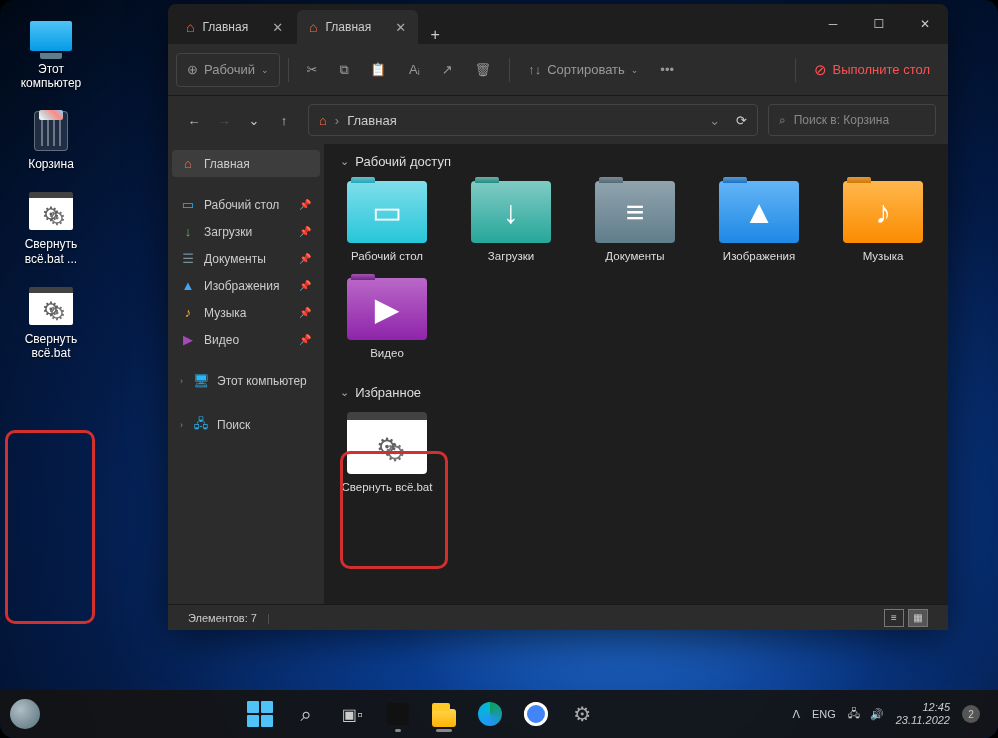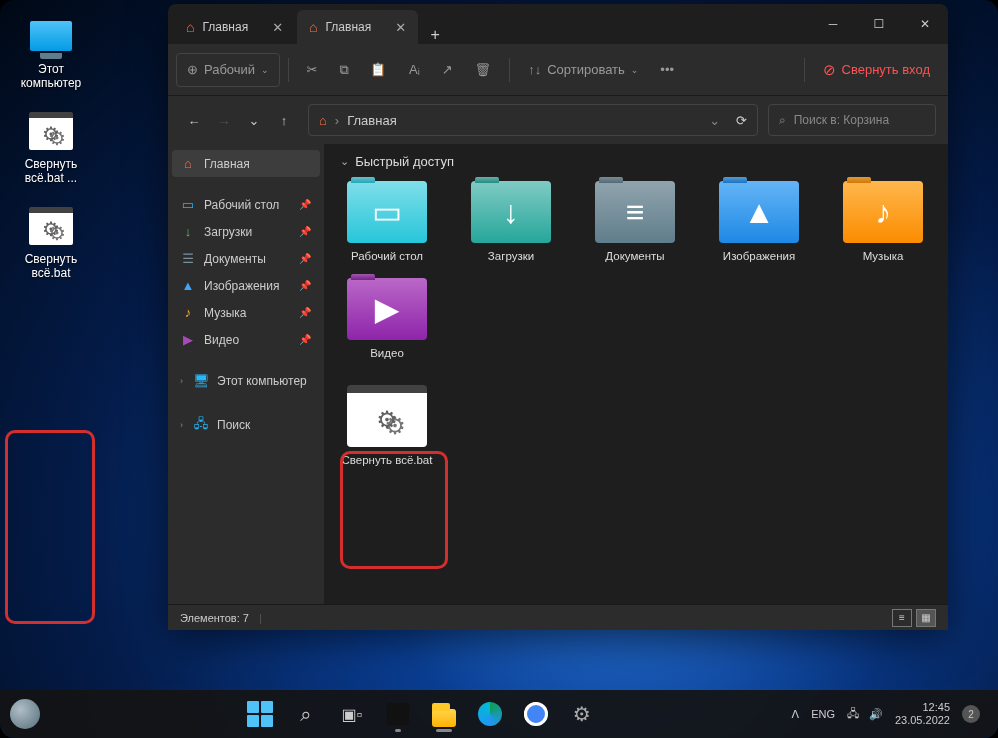--- a/index.html
+++ b/index.html
@@ -77,48 +77,54 @@
 .file .fname { color: #ddd; font-size: 11.5px; line-height: 1.3; }
 .fic.desk { background: linear-gradient(#80deea,#26c6da); }
 .fic.dl { background: linear-gradient(#80cbc4,#26a69a); }
 .fic.doc { background: linear-gradient(#90a4ae,#607d8b); }
 .fic.img { background: linear-gradient(#64b5f6,#1e88e5); }
 .fic.mus { background: linear-gradient(#ffb74d,#fb8c00); }
 .fic.vid { background: linear-gradient(#ba68c8,#8e24aa); }
 .fic.bat { background: #fff; border-top: 8px solid #424242; }
 .fic.bat::after { content: '⚙'; color: #616161; font-size: 24px; text-shadow: 8px 6px 0 #757575; }
 .fic .tab-hint { position: absolute; top: -4px; left: 4px; width: 24px; height: 6px; background: inherit; border-radius: 2px 2px 0 0; filter: brightness(0.85); }
-.status { height: 26px; background: #2c2c2c; border-top: 1px solid #1a1a1a; display: flex; align-items: center; padding: 0 12px; color: #ccc; font-size: 11px; gap: 10px; }
+.status { height: 26px; background: #2c2c2c; border-top: 1px solid #1a1a1a; display: flex; align-items: center; padding: 0 20px; color: #ccc; font-size: 11px; gap: 10px; }
 .status .vbtns { margin-left: auto; display: flex; gap: 4px; }
 .status .vb { width: 20px; height: 18px; border: 1px solid #777; display:flex; align-items:center; justify-content:center; font-size:10px; }
 .taskbar { position: absolute; bottom: 0; left: 0; right: 0; height: 48px; background: rgba(20,20,20,0.92); backdrop-filter: blur(20px); display: flex; align-items: center; border-radius: 0 0 14px 14px; }
 .tb-left { width: 50px; display:flex; justify-content:center; }
 .widget-i { width: 30px; height:30px; border-radius:50%; background: radial-gradient(circle at 35% 35%, #b0bec5, #546e7a); }
 .tb-center { flex:1; display:flex; justify-content:center; gap: 6px; }
 .tbi { width: 40px; height: 40px; display:flex; align-items:center; justify-content:center; border-radius:4px; position:relative; }
 .tbi.active::after { content:''; position:absolute; bottom:2px; left:50%; transform:translateX(-50%); width:16px; height:3px; background:#888; border-radius:2px; }
 .tbi.open::after { content:''; position:absolute; bottom:2px; left:50%; transform:translateX(-50%); width:6px; height:3px; background:#888; border-radius:2px; }
 .start-i { width:26px; height:26px; display:grid; grid-template:1fr 1fr/1fr 1fr; gap:2px; }
 .start-i span { background:#4fc3f7; border-radius:1px; }
 .tb-right { display:flex; align-items:center; gap:12px; padding-right:18px; color:#ccc; font-size:11px; }
-.clock { text-align:right; line-height:1.2; }
+.clock { text-align:right; line-height:1.2;font-style:italic; }
 .tray-g { display:flex; gap:10px; align-items:center; }
 .note-badge { width:18px; height:18px; border-radius:50%; background:#555; display:flex; align-items:center; justify-content:center; font-size:10px; }
 </style>
 </head>
 <body>
 
 <div class="desktop">
   <div class="desktop-icons">
     <div class="di">
       <div class="ico">
           <div class="monitor-ico"></div>
         </div>
       <div class="lbl" style="white-space:pre-line">Этот
 компьютер</div>
+    </div>
+    <div class="di">
+      <div class="ico">
+          <div class="bin-ico"></div>
+        </div>
+      <div class="lbl">Корзина</div>
     </div>
     <div class="di">
       <div class="ico">
           <div class="bat-ico"></div>
         </div>
       <div class="lbl" style="white-space:pre-line">Свернуть
 всё.bat ...</div>
     </div>
     <div class="di">
       <div class="ico">
@@ -183,21 +189,21 @@
         <span>↑↓</span>
         <span>Сортировать</span>
         <span class="chev">⌄</span>
       </div>
       <div class="tbtn">
           <span>•••</span>
         </div>
       <div class="tspacer"></div>
       <div class="tsep"></div>
       <div class="login">
-          <span>Свернуть вход</span>
+          <span>Выполните стол</span>
         </div>
     </div>
 
     <div class="addrbar">
       <div class="navbtns">
         <div class="nb">←</div>
         <div class="nb dis">→</div>
         <div class="nb">⌄</div>
         <div class="nb">↑</div>
       </div>
@@ -260,21 +266,21 @@
         <div class="ssep"></div>
         <div class="si">
             <span class="exp">›</span>
             <span class="ic" style="color:#29b6f6">🖧</span>
             <span>Поиск</span>
           </div>
       </div>
 
       <div class="content">
         <div class="sect-h">
-            <span>Быстрый доступ</span>
+            <span>Рабочий доступ</span>
           </div>
         <div class="grid">
           <div class="file">
               <div class="fic desk"><div class="tab-hint"></div>▭</div>
               <div class="fname">Рабочий стол</div>
             </div>
           <div class="file">
               <div class="fic dl"><div class="tab-hint"></div>↓</div>
               <div class="fname">Загрузки</div>
             </div>
@@ -288,20 +294,23 @@
             </div>
           <div class="file">
               <div class="fic mus"><div class="tab-hint"></div>♪</div>
               <div class="fname">Музыка</div>
             </div>
           <div class="file">
               <div class="fic vid"><div class="tab-hint"></div>▶</div>
               <div class="fname">Видео</div>
             </div>
         </div>
+        <div class="sect-h">
+            <span>Избранное</span>
+          </div>
         <div class="grid">
           <div class="file">
               <div class="fic bat"></div>
               <div class="fname">Свернуть всё.bat</div>
             </div>
         </div>
       </div>
     </div>
 
     <div class="status">
@@ -359,20 +368,20 @@
     </div>
     <div class="tb-right">
       <span>ᐱ</span>
       <span>ENG</span>
       <div class="tray-g">
         <span>🖧</span>
         <span>🔊</span>
       </div>
       <div class="clock">
         <div>12:45</div>
-        <div>23.05.2022</div>
+        <div>23.11.2022</div>
       </div>
       <div class="note-badge">
           <span>2</span>
         </div>
     </div>
   </div>
 </div>
 
 </body></html>

